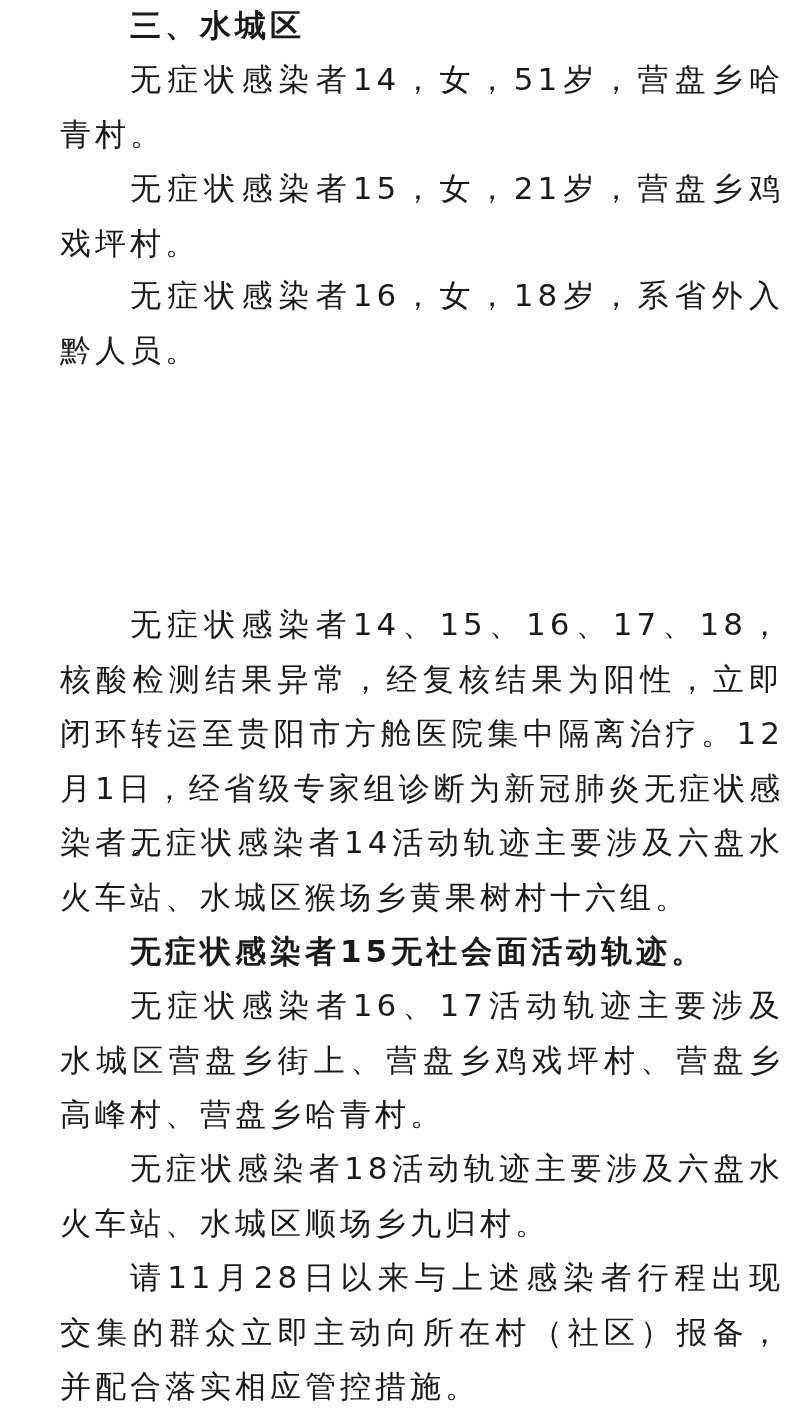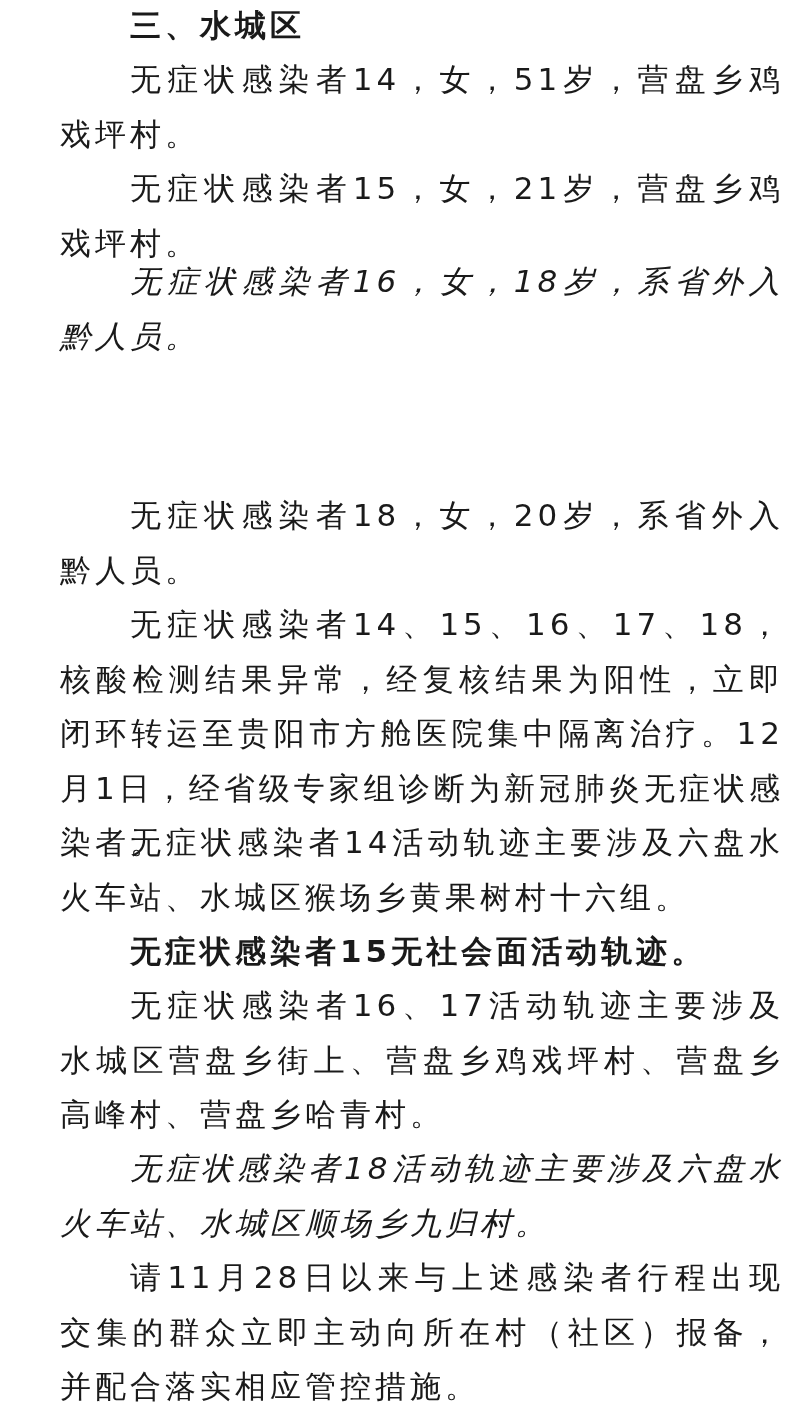--- a/index.html
+++ b/index.html
@@ -22,23 +22,22 @@
       text-align: justify;
       text-align-last: left;
     }
     .heading { font-weight: bold; }
   </style>
 </head>
 <body>
 
 <div class="doc">
   <p class="para heading" style="top:-2px;">三、水城区</p>
-  <p class="para" style="top:52px;">无症状感染者14，女，51岁，营盘乡鸡戏坪村。</p>
+  <p class="para" style="top:52px;">无症状感染者14，女，51岁，营盘乡哈青村。</p>
   <p class="para" style="top:161px;">无症状感染者15，女，21岁，营盘乡鸡戏坪村。</p>
-  <p class="para" style="top:254px;font-style:italic;">无症状感染者16，女，18岁，系省外入黔人员。</p>
-  <p class="para" style="top:488px;">无症状感染者18，女，20岁，系省外入黔人员。</p>
+  <p class="para" style="top:268px;">无症状感染者16，女，18岁，系省外入黔人员。</p>
   <p class="para" style="top:597px;">无症状感染者14、15、16、17、18，核酸检测结果异常，经复核结果为阳性，立即闭环转运至贵阳市方舱医院集中隔离治疗。12月1日，经省级专家组诊断为新冠肺炎无症状感染者。</p>
   <p class="para" style="top:815px;">无症状感染者14活动轨迹主要涉及六盘水火车站、水城区猴场乡黄果树村十六组。</p>
   <p class="para" style="top:924px;font-weight:bold;">无症状感染者15无社会面活动轨迹。</p>
   <p class="para" style="top:978px;">无症状感染者16、17活动轨迹主要涉及水城区营盘乡街上、营盘乡鸡戏坪村、营盘乡高峰村、营盘乡哈青村。</p>
-  <p class="para" style="top:1141px;font-style:italic;">无症状感染者18活动轨迹主要涉及六盘水火车站、水城区顺场乡九归村。</p>
+  <p class="para" style="top:1141px;">无症状感染者18活动轨迹主要涉及六盘水火车站、水城区顺场乡九归村。</p>
   <p class="para" style="top:1250px;">请11月28日以来与上述感染者行程出现交集的群众立即主动向所在村（社区）报备，并配合落实相应管控措施。</p>
 </div>
 
 </body></html>

